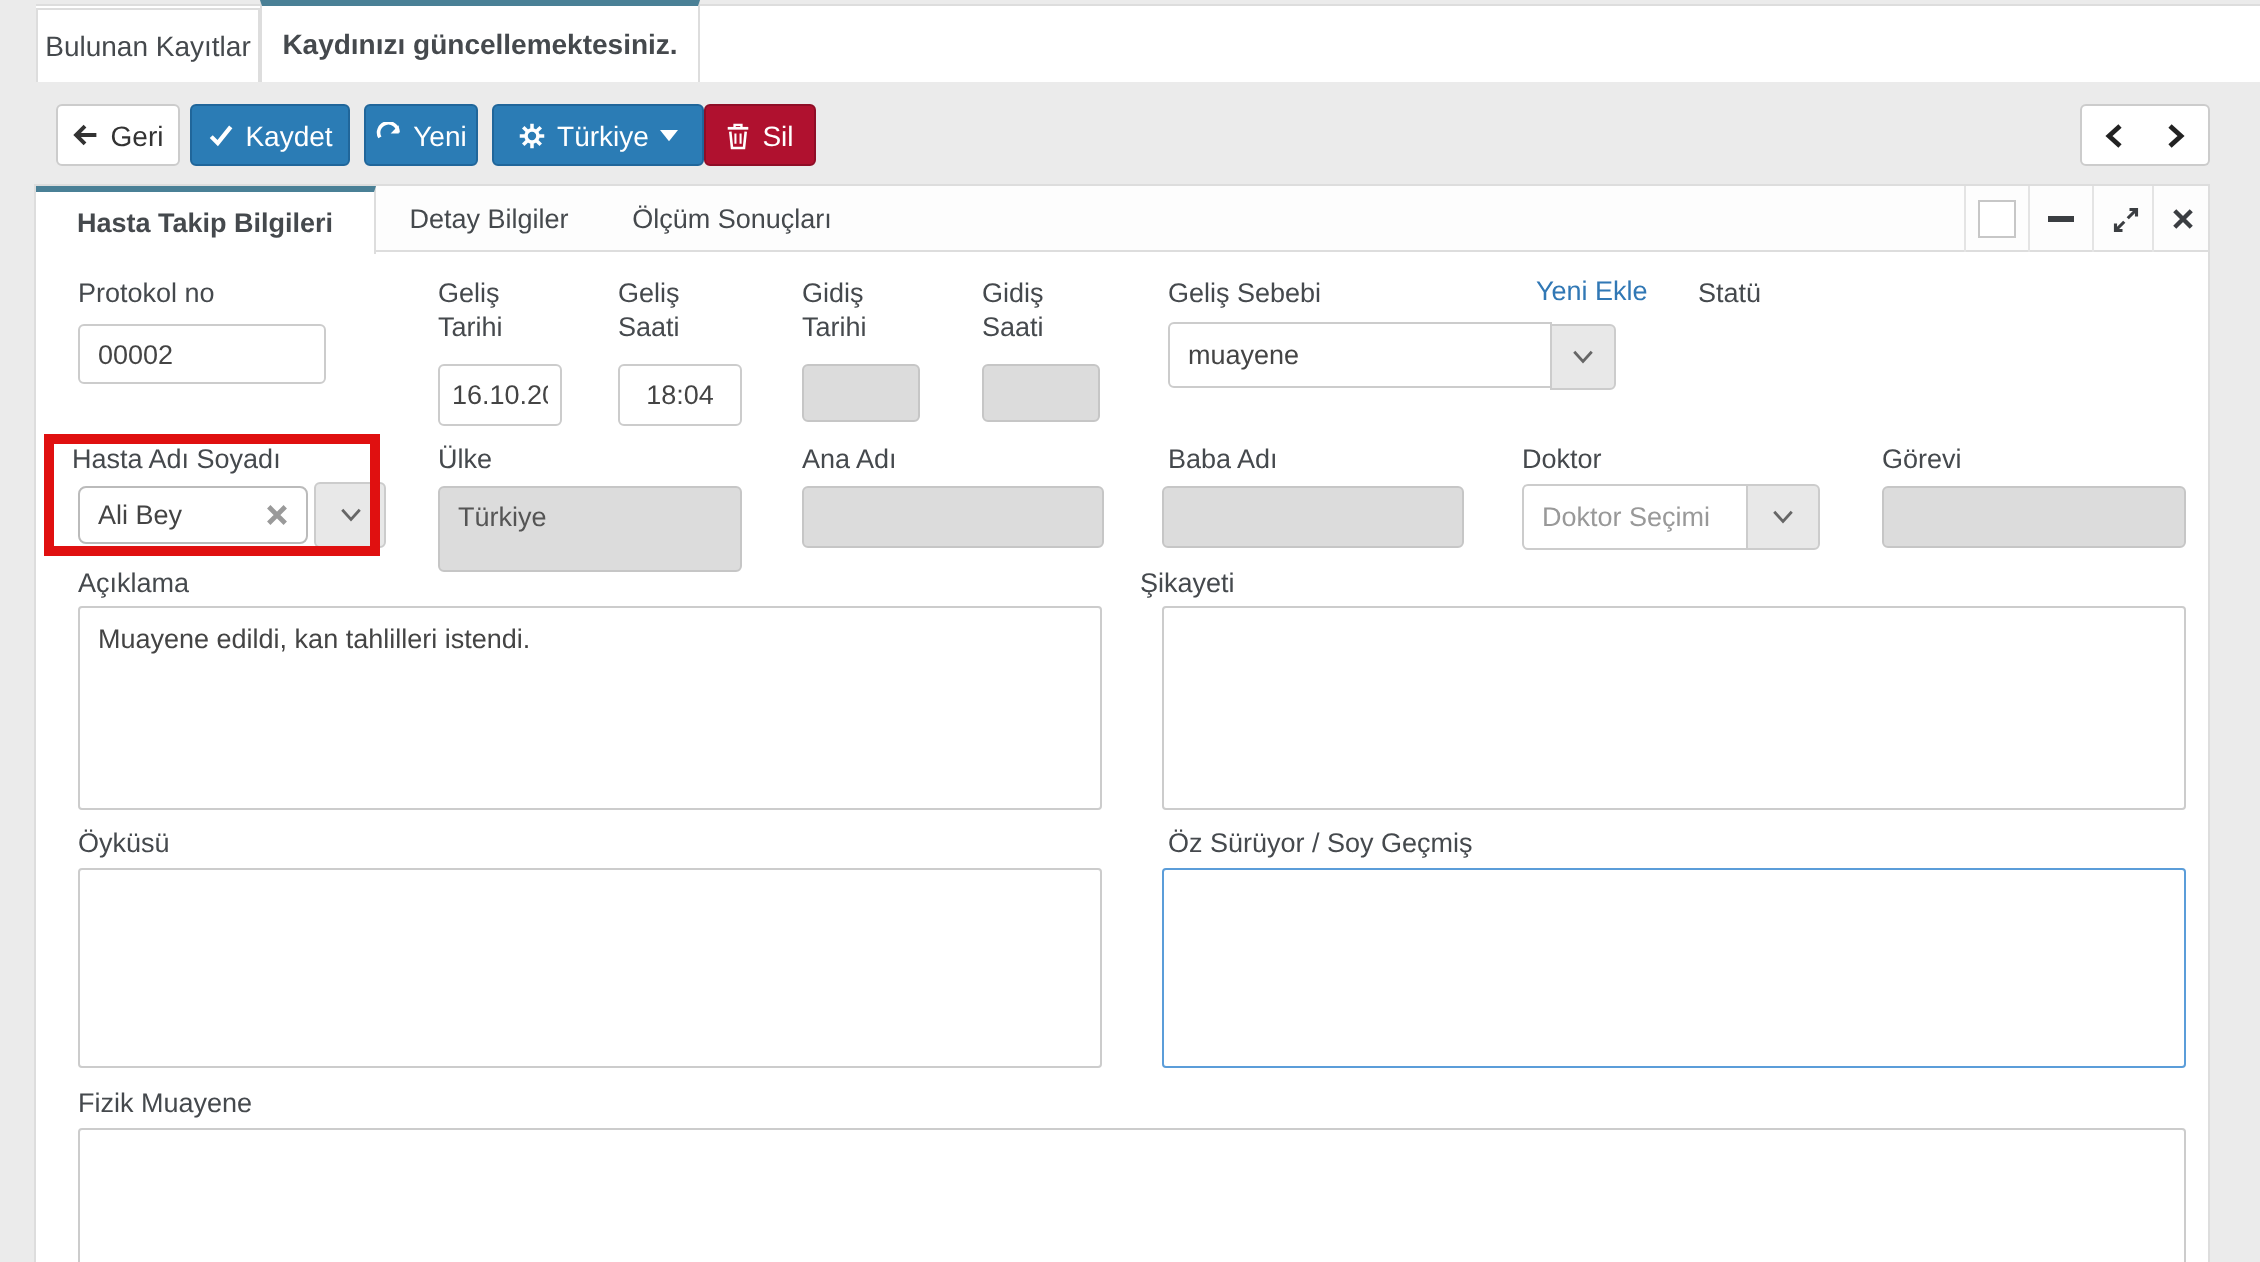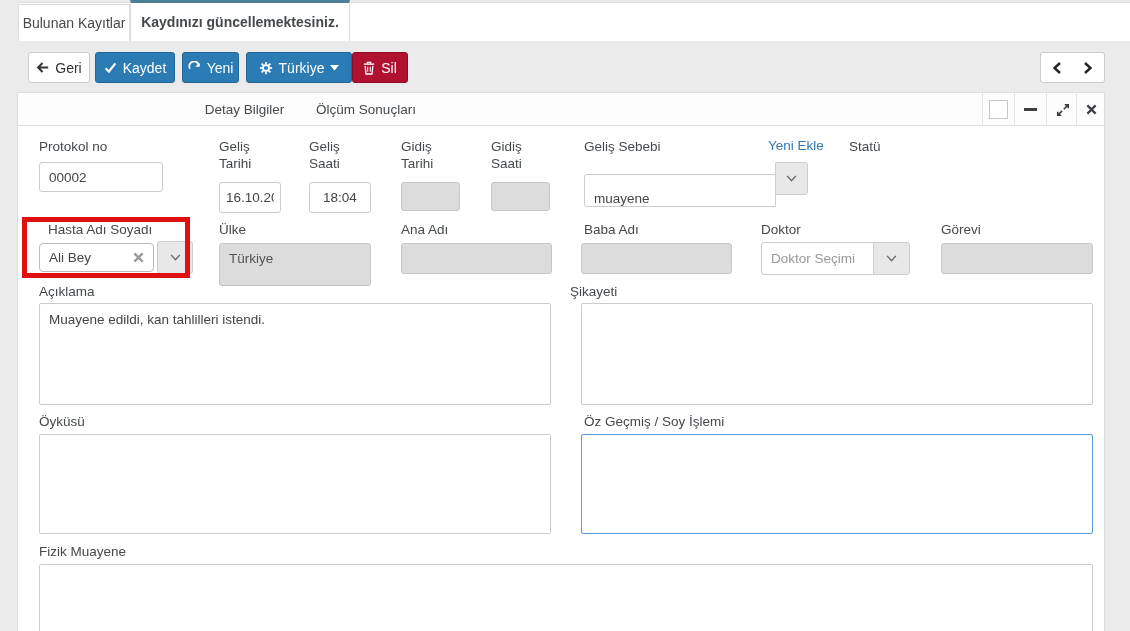--- a/index.html
+++ b/index.html
@@ -113,20 +113,23 @@
       </svg>
   </div>
   <div class="nav-arrow right">
     <svg width="10" height="12" viewBox="0 0 10 12">
         <path d="M2 1l5.5 5L2 11" stroke="#222" stroke-width="2.4" fill="none"></path>
       </svg>
   </div>
 
   <div class="panel">
     <div class="panel-head">
+      <div class="ptab active">
+        <span>Hasta Takip Bilgileri</span>
+      </div>
       <div class="ptab t2">
         <span>Detay Bilgiler</span>
       </div>
       <div class="ptab t3">
         <span>Ölçüm Sonuçları</span>
       </div>
       <button class="head-cell hc1">
           <span class="sq"></span>
         </button>
       <button class="head-cell hc2">
@@ -154,32 +157,32 @@
     <input class="inp" style="left: 291px; top: 89px; width: 62px; height: 31px; padding: 0px 6px; text-align: center;" value="18:04">
 
     <div class="lbl" style="left:383px; top:45px; width:56px;">Gidiş Tarihi</div>
     <div class="dis" style="left:383px; top:89px; width:59px; height:29px;"></div>
 
     <div class="lbl" style="left:473px; top:45px; width:50px;">Gidiş Saati</div>
     <div class="dis" style="left:473px; top:89px; width:59px; height:29px;"></div>
 
     <div class="lbl" style="left:566px; top:45px;">Geliş Sebebi</div>
     <a class="link" style="left:750px; top:45px;">Yeni Ekle</a>
-    <div class="selectbox" style="left:566px; top:81px; width:192px; height:33px; border-color:#ccc; border-radius:3px 0 0 3px;align-items:flex-end;">
+    <div class="selectbox" style="left:566px; top:68px; width:192px; height:33px; border-color:#ccc; border-radius:3px 0 0 3px;">
       <span>muayene</span>
     </div>
     <div class="combo-btn" style="left:757px; top:69px; width:33px; height:33px;">
       <svg width="11" height="7" viewBox="0 0 12 8">
           <path d="M1 1l5 5.5L11 1" stroke="#666" stroke-width="1.6" fill="none"></path>
         </svg>
     </div>
 
     <div class="lbl" style="left:831px; top:45px;">Statü</div>
 
-    <div class="lbl" style="left:18px; top:128px;margin-left:12px;">Hasta Adı Soyadı</div>
+    <div class="lbl" style="left:18px; top:128px;">Hasta Adı Soyadı</div>
     <div class="selectbox" style="left:21px; top:150px; width:115px; height:29px; border-color:#bbb; border-radius:4px;gap:15px;">
       <span>Ali Bey</span>
       <svg width="11" height="11" viewBox="0 0 12 12">
           <path d="M1.5 1.5l9 9M10.5 1.5l-9 9" stroke="#9a9a9a" stroke-width="2.6"></path>
         </svg>
     </div>
     <div class="combo-btn" style="left:139px; top:148px; width:36px; height:33px; border-radius:3px;">
       <svg width="11" height="7" viewBox="0 0 12 8">
           <path d="M1 1l5 5.5L11 1" stroke="#666" stroke-width="1.6" fill="none"></path>
         </svg>
@@ -209,21 +212,21 @@
 
     <div class="lbl" style="left:21px; top:190px;">Açıklama</div>
     <textarea class="ta" style="left: 21px; top: 210px; width: 512px; height: 102px;">Muayene edildi, kan tahlilleri istendi.</textarea>
 
     <div class="lbl" style="left:552px; top:190px;">Şikayeti</div>
     <textarea class="ta" style="left: 563px; top: 210px; width: 512px; height: 102px;"></textarea>
 
     <div class="lbl" style="left:21px; top:320px;">Öyküsü</div>
     <textarea class="ta" style="left: 21px; top: 341px; width: 512px; height: 100px;"></textarea>
 
-    <div class="lbl" style="left:566px; top:320px;">Öz Geçmiş / Soy İşlemi</div>
+    <div class="lbl" style="left:566px; top:320px;">Öz Sürüyor / Soy Geçmiş</div>
     <textarea class="ta focused" style="left: 563px; top: 341px; width: 512px; height: 100px;"></textarea>
 
     <div class="lbl" style="left:21px; top:450px;">Fizik Muayene</div>
     <textarea class="ta" style="left: 21px; top: 471px; width: 1054px; height: 90px;"></textarea>
   </div>
 
   <div class="red-box"></div>
 
 </div>
 

